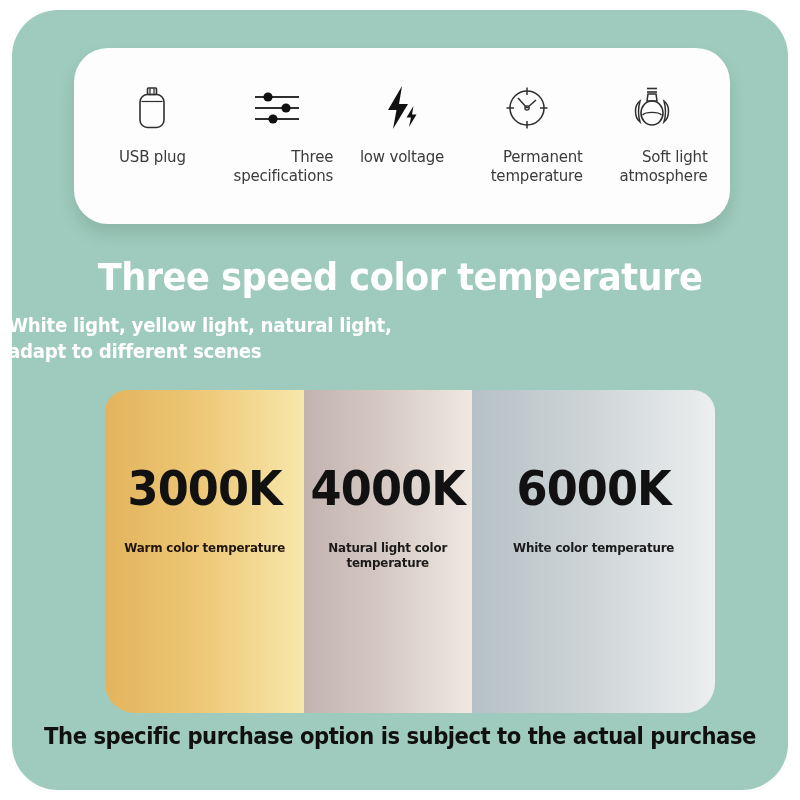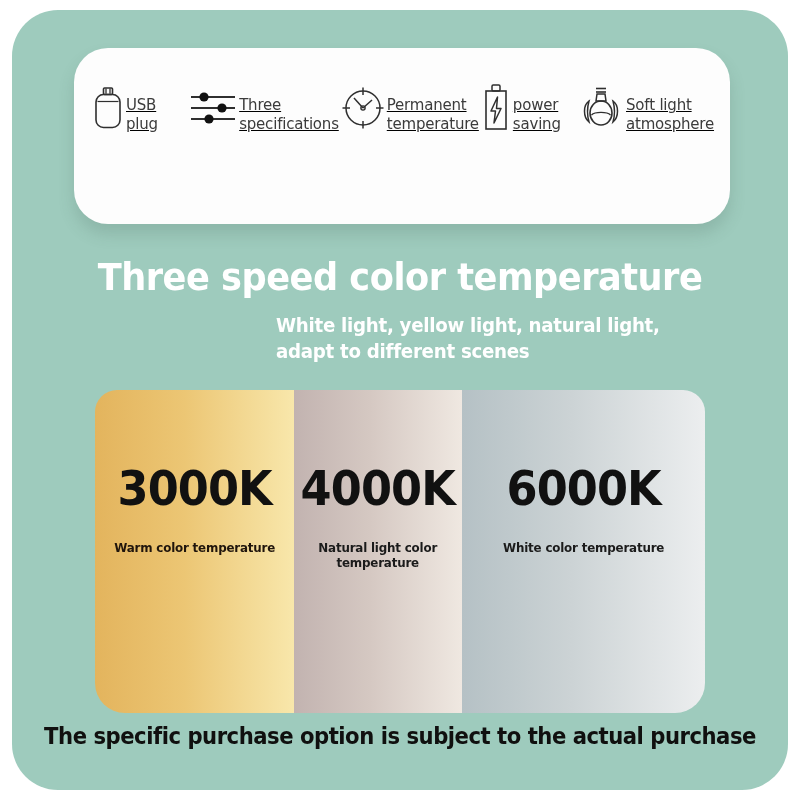--- a/index.html
+++ b/index.html
@@ -51,23 +51,23 @@
     height: 100%;
     display: flex;
     align-items: flex-start;
     justify-content: space-between;
     padding: 34px 16px 0 16px;
     box-sizing: border-box;
   }
   .feature {
     flex: 1 1 0;
     display: flex;
+    flex-direction: column;
     align-items: center;
-    text-align: left;
-    text-decoration: underline;
+    text-align: right;
   }
   .feature-icon {
     height: 52px;
     display: flex;
     align-items: center;
     justify-content: center;
     margin-bottom: 14px;
   }
   .feature-label {
     font-family: "DejaVu Sans", "Liberation Sans", sans-serif;
@@ -92,37 +92,37 @@
     color: #ffffff;
     letter-spacing: -0.5px;
     transform: scaleX(0.95);
   }
   .subhead-wrap {
     position: absolute;
     left: 0;
     top: 312px;
     width: 668px;
     display: flex;
-    justify-content: flex-end;
+    justify-content: flex-start;
   }
   .subhead {
     text-align: left;
     font-family: "DejaVu Sans", "Liberation Sans", sans-serif;
     font-weight: bold;
     font-size: 19px;
     line-height: 26px;
     color: #ffffff;
     letter-spacing: -0.3px;
     transform: scaleX(0.96);
   }
 
   
   .panels {
     position: absolute;
-    left: 95px;
+    left: 105px;
     top: 390px;
     width: 610px;
     height: 323px;
     display: flex;
     border-radius: 22px 22px 30px 30px;
     overflow: hidden;
   }
   .panel {
     position: relative;
     height: 100%;
@@ -208,47 +208,46 @@
             <line x1="4" y1="20" x2="48" y2="20" stroke="#2f2f2f" stroke-width="2"></line>
             <line x1="4" y1="31" x2="48" y2="31" stroke="#2f2f2f" stroke-width="2"></line>
             <circle cx="17" cy="9" r="4.6" fill="#111111"></circle>
             <circle cx="35" cy="20" r="4.6" fill="#111111"></circle>
             <circle cx="22" cy="31" r="4.6" fill="#111111"></circle>
           </svg>
         </div>
         <div class="feature-label">Three specifications</div>
       </div>
 
+      <div class="feature">
+        <div class="feature-icon">
+          <svg width="40" height="48" viewBox="0 0 40 48">
+            <path d="M20 2 L6 26 L14.5 26 L11 45 L26 20 L17 20 Z" fill="#111111"></path>
+            <path d="M31.5 22 L24.5 33.5 L29 33.5 L27 43 L34.5 30.5 L30 30.5 Z" fill="#111111"></path>
+          </svg>
+        </div>
+        <div class="feature-label">low voltage</div>
+      </div>
 
       <div class="feature">
         <div class="feature-icon">
           <svg width="48" height="48" viewBox="0 0 48 48">
             <circle cx="24" cy="24" r="17" fill="none" stroke="#2f2f2f" stroke-width="1.5"></circle>
             <line x1="24" y1="3.5" x2="24" y2="11" stroke="#2f2f2f" stroke-width="1.5"></line>
             <line x1="24" y1="37" x2="24" y2="44.5" stroke="#2f2f2f" stroke-width="1.5"></line>
             <line x1="3.5" y1="24" x2="11" y2="24" stroke="#2f2f2f" stroke-width="1.5"></line>
             <line x1="37" y1="24" x2="44.5" y2="24" stroke="#2f2f2f" stroke-width="1.5"></line>
             <line x1="24" y1="24" x2="15" y2="14" stroke="#2f2f2f" stroke-width="1.5"></line>
             <line x1="24" y1="24" x2="33" y2="16" stroke="#2f2f2f" stroke-width="1.5"></line>
             <circle cx="24" cy="24" r="2.1" fill="none" stroke="#2f2f2f" stroke-width="1.4"></circle>
           </svg>
         </div>
         <div class="feature-label">Permanent temperature</div>
       </div>
 
-      <div class="feature">
-        <div class="feature-icon">
-          <svg width="34" height="50" viewBox="0 0 34 50">
-            <rect x="13" y="2" width="8" height="6" rx="1.2" fill="none" stroke="#2f2f2f" stroke-width="1.5"></rect>
-            <rect x="7" y="8" width="20" height="38" fill="none" stroke="#2f2f2f" stroke-width="1.6"></rect>
-            <path d="M18.5 14 L12 28 L16.5 28 L15 40 L22 25.5 L17.5 25.5 Z" fill="none" stroke="#2f2f2f" stroke-width="1.5" stroke-linejoin="round"></path>
-          </svg>
-        </div>
-        <div class="feature-label">power saving</div>
-      </div>
 
       <div class="feature">
         <div class="feature-icon">
           <svg width="50" height="48" viewBox="0 0 50 48">
             <line x1="20" y1="4.5" x2="30" y2="4.5" stroke="#2f2f2f" stroke-width="1.6"></line>
             <line x1="20" y1="8" x2="30" y2="8" stroke="#2f2f2f" stroke-width="1.6"></line>
             <path d="M21 10 L20 17 L30 17 L29 10 Z" fill="none" stroke="#2f2f2f" stroke-width="1.5"></path>
             <ellipse cx="25" cy="29" rx="11" ry="12" fill="none" stroke="#2f2f2f" stroke-width="1.6"></ellipse>
             <path d="M13 17 C7 21, 7 33, 13 38 C11 31, 11 24, 13 17 Z" fill="none" stroke="#2f2f2f" stroke-width="1.5"></path>
             <path d="M37 17 C43 21, 43 33, 37 38 C39 31, 39 24, 37 17 Z" fill="none" stroke="#2f2f2f" stroke-width="1.5"></path>

